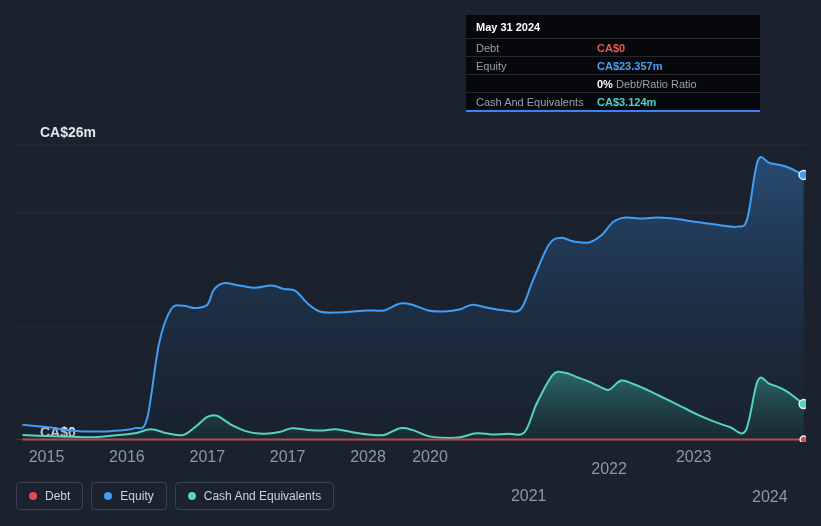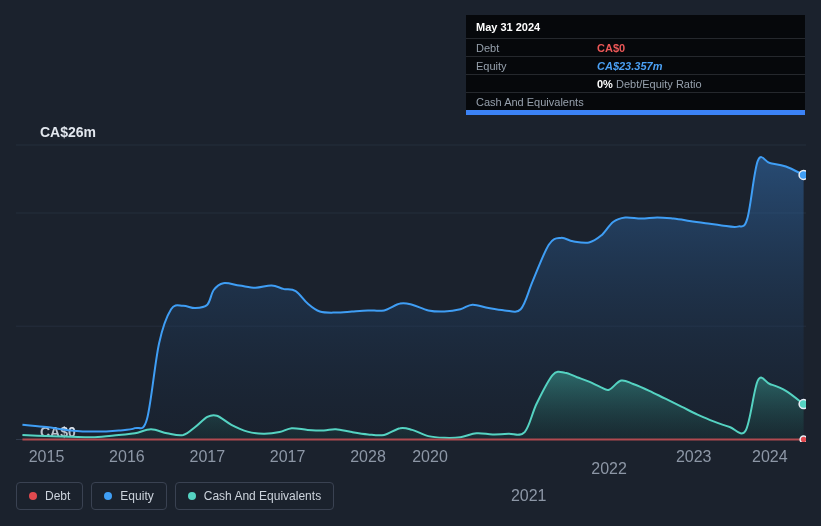--- a/index.html
+++ b/index.html
@@ -20,35 +20,35 @@
   }
   .x-axis span{
     position:absolute;width:44px;margin-left:-22px;text-align:center;
     color:#8d97a6;font-size:16px;
   }
   
   .chart-wrap{position:absolute;left:16px;top:142px;width:790px;height:300px;}
   svg{display:block;}
   
   .tooltip{
-    position:absolute;left:466px;top:15px;width:339px;
-    background:#06080b;border-bottom:5px solid #3b82f6;
+    position:absolute;left:466px;top:15px;width:294px;
+    background:#06080b;border-bottom:2px solid #3b82f6;
     font-size:11px;color:#fff;
   }
   .tt-title{
     padding:6px 10px 5px 10px;font-weight:700;font-size:11px;color:#ffffff;
   }
   .tt-row{
     display:grid;grid-template-columns:121px 1fr;align-items:center;
     height:17px;padding:0 10px;border-top:1px solid #25282d;
   }
   .tt-label{color:#96a0ac;}
   .tt-value{font-weight:700;}
   .tt-value.debt{color:#eb5757;}
-  .tt-value.equity{color:#4ba0f4;font-style:italic;}
+  .tt-value.equity{color:#4ba0f4;}
   .tt-value.cash{color:#53d0c5;}
   .tt-ratio-num{color:#ffffff;font-weight:700;}
   .tt-ratio-label{color:#96a0ac;font-weight:400;}
   
   .legend{
     position:absolute;left:16px;top:482px;display:flex;gap:8px;
   }
   .pill{
     display:flex;align-items:center;gap:8px;
     border:1px solid #3a4252;border-radius:4px;
@@ -95,39 +95,40 @@
   <div class="x-axis">
       <span style="left: 30.5px;">2015</span>
       <span style="left: 110.9px;">2016</span>
       <span style="left: 191.3px;">2017</span>
       <span style="left: 271.6px;">2017</span>
       <span style="left: 352px;">2028</span>
       <span style="left: 414px;">2020</span>
       <span style="left: 512.7px; margin-top: 39px;">2021</span>
       <span style="left: 593.1px; margin-top: 12px;">2022</span>
       <span style="left: 673.5px; text-align: right;">2023</span>
-      <span style="left: 753.8px;">2024</span>
+      <span style="left: 753.8px; margin-top: 40px;">2024</span>
     </div>
 
   <div class="tooltip">
     <div class="tt-title">May 31 2024</div>
     <div class="tt-row">
       <span class="tt-label">Debt</span>
       <span class="tt-value debt">CA$0</span>
     </div>
     <div class="tt-row">
       <span class="tt-label">Equity</span>
       <span class="tt-value equity">CA$23.357m</span>
     </div>
     <div class="tt-row">
       <span class="tt-label"></span>
-      <span class="tt-value"><span class="tt-ratio-num">0%</span> <span class="tt-ratio-label">Debt/Equity Ratio</span></span>
+      <span class="tt-value"><span class="tt-ratio-num">0%</span> <span class="tt-ratio-label">Debt/Ratio Ratio</span></span>
     </div>
     <div class="tt-row">
       <span class="tt-label">Cash And Equivalents</span>
+      <span class="tt-value cash">CA$3.124m</span>
     </div>
   </div>
 
   <div class="legend">
     <div class="pill">
       <span class="dot" style="background: rgb(225, 74, 79);"></span>
       <span class="lbl">Debt</span>
     </div>
     <div class="pill">
       <span class="dot" style="background: rgb(63, 158, 245);"></span>

